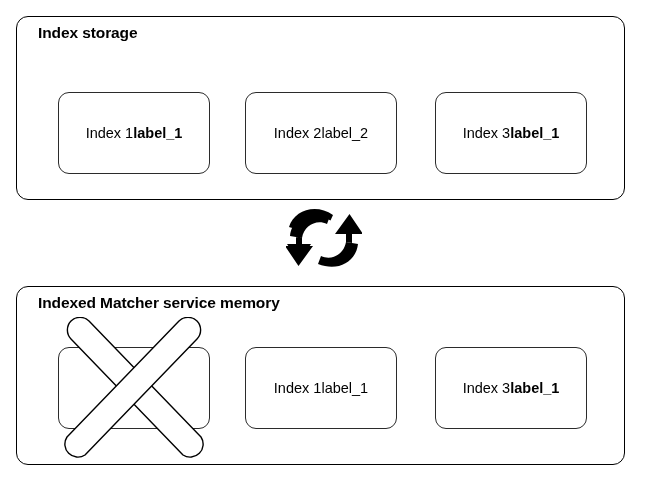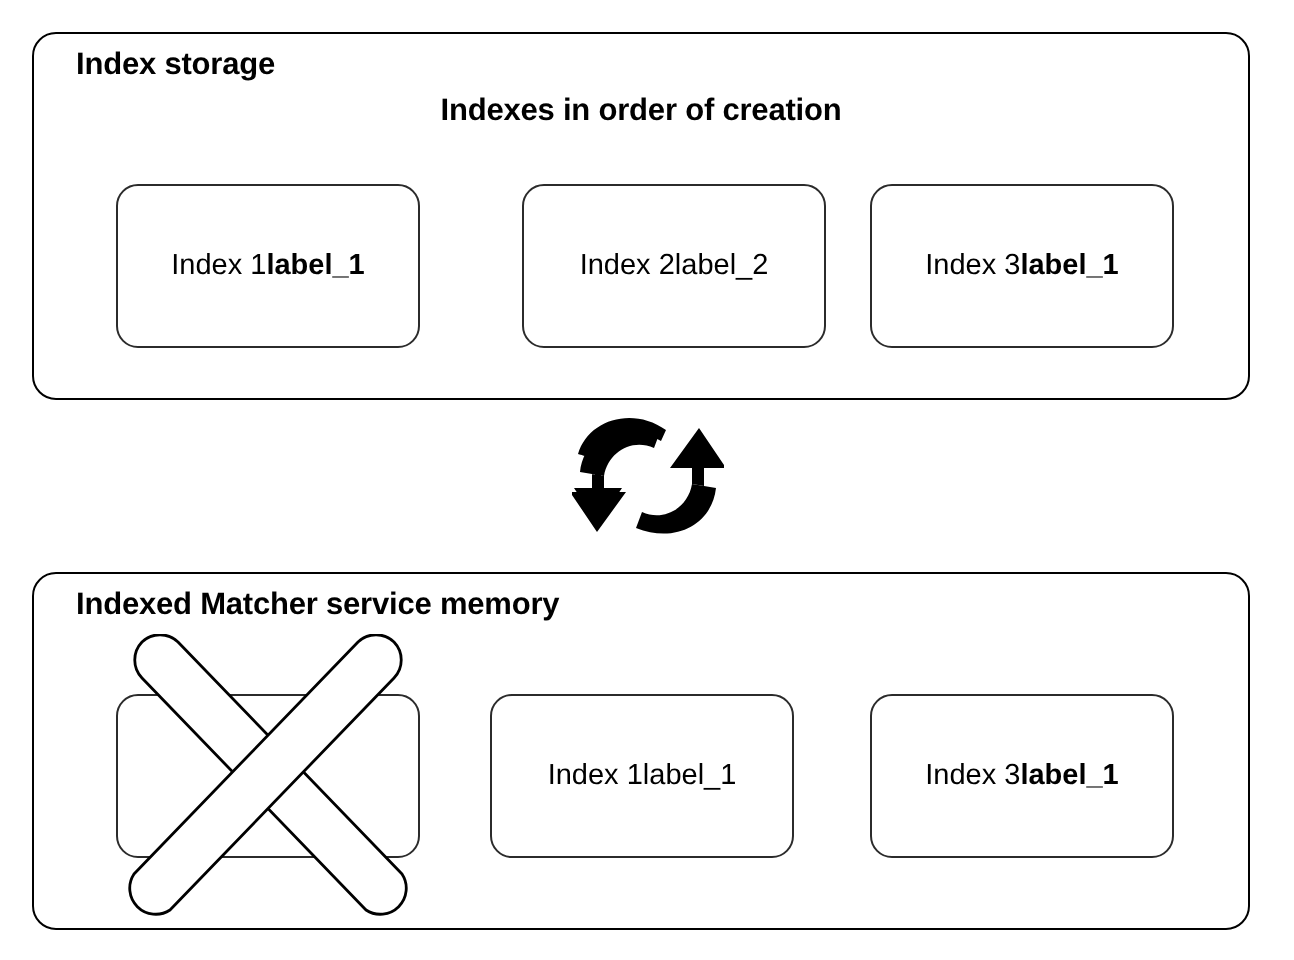--- a/index.html
+++ b/index.html
@@ -81,21 +81,21 @@
     font-size: 14.5px;
     line-height: 20px;
     white-space: nowrap;
   }
   .card .line.bold {
     font-weight: bold;
   }
 
   
   #card-s1 { left: 41px;  top: 75px; }
-  #card-s2 { left: 244px; top: 75px; }
+  #card-s2 { left: 228px; top: 75px; }
   #card-s3 { left: 418px; top: 75px; }
 
   
   #card-m1 { left: 41px;  top: 60px; }
   #card-m2 { left: 228px; top: 60px; }
   #card-m3 { left: 418px; top: 60px; }
 
   
   #cross-overlay {
     position: absolute;
@@ -127,21 +127,20 @@
 </style>
 </head>
 <body>
 
 <div id="stage">
 
   <div class="panel" id="panel-storage">
 
     <div class="panel-title">Index storage</div>
 
-    <div class="panel-subtitle">Indexes in order of creation</div>
 
     <div class="card" id="card-s1">
       <div class="line">Index 1</div>
       <div class="line bold">label_1</div>
     </div>
 
     <div class="card" id="card-s2">
       <div class="line">Index 2</div>
       <div class="line">label_2</div>
     </div>

